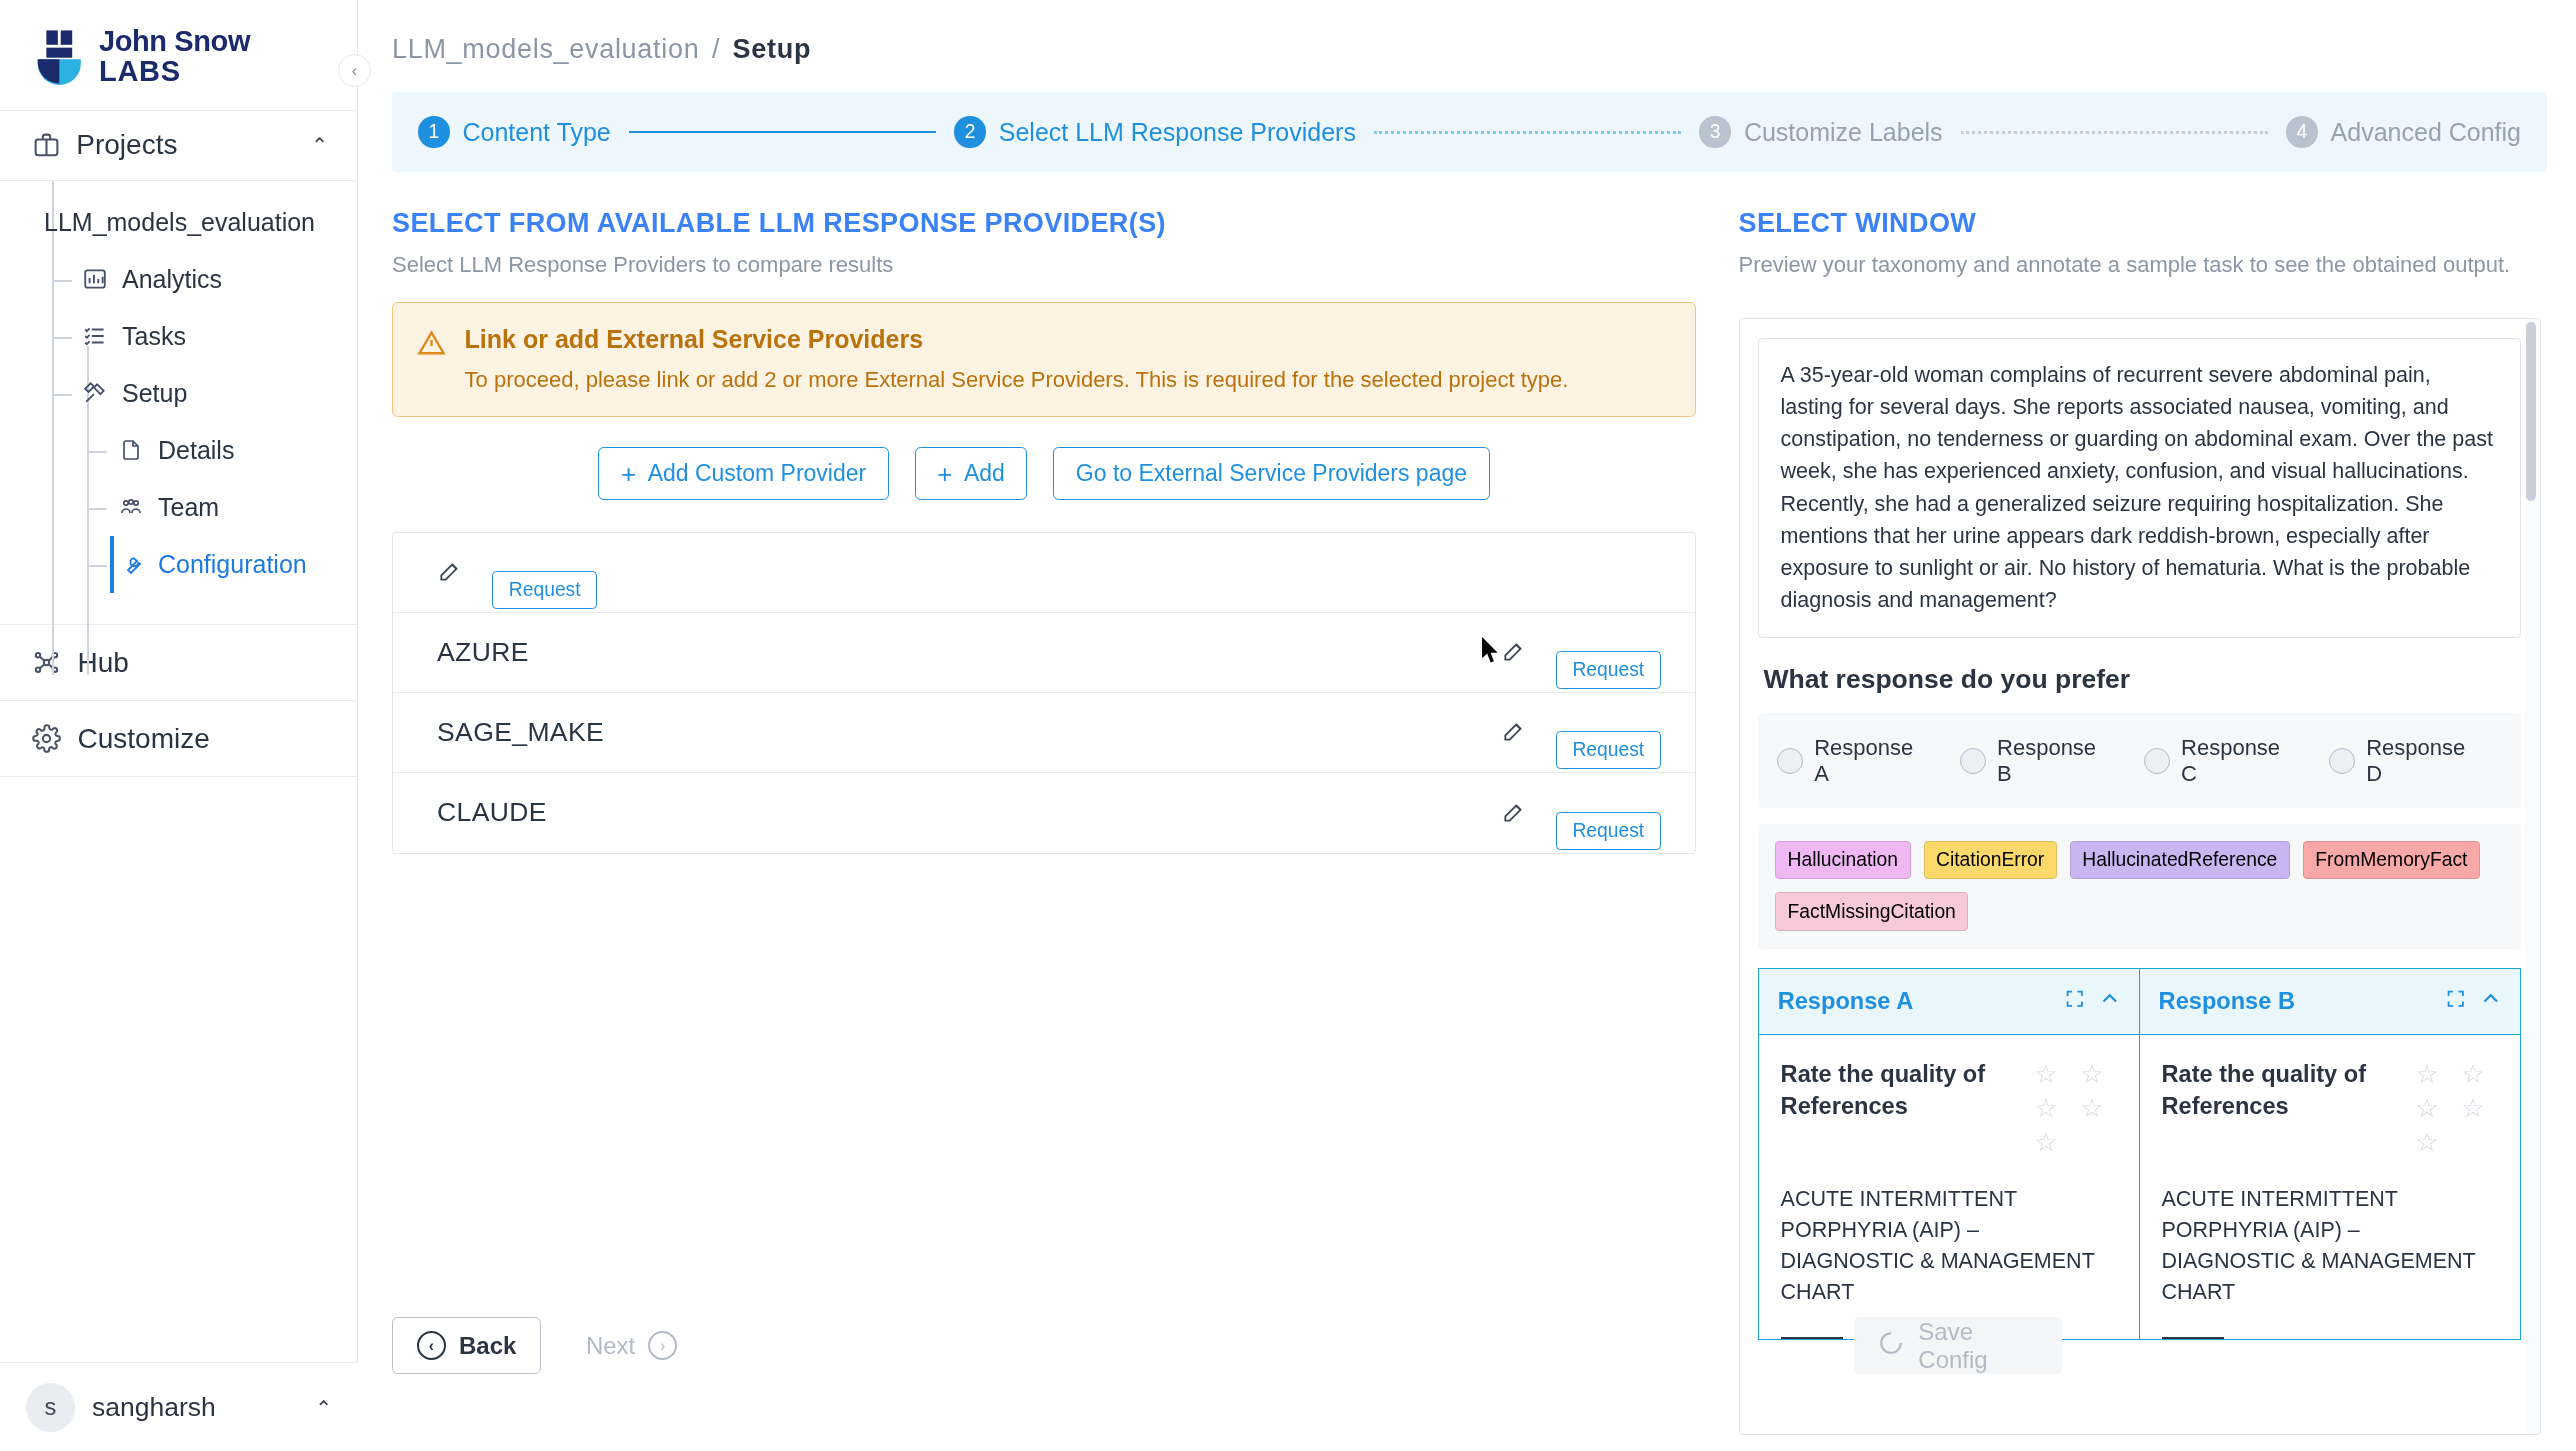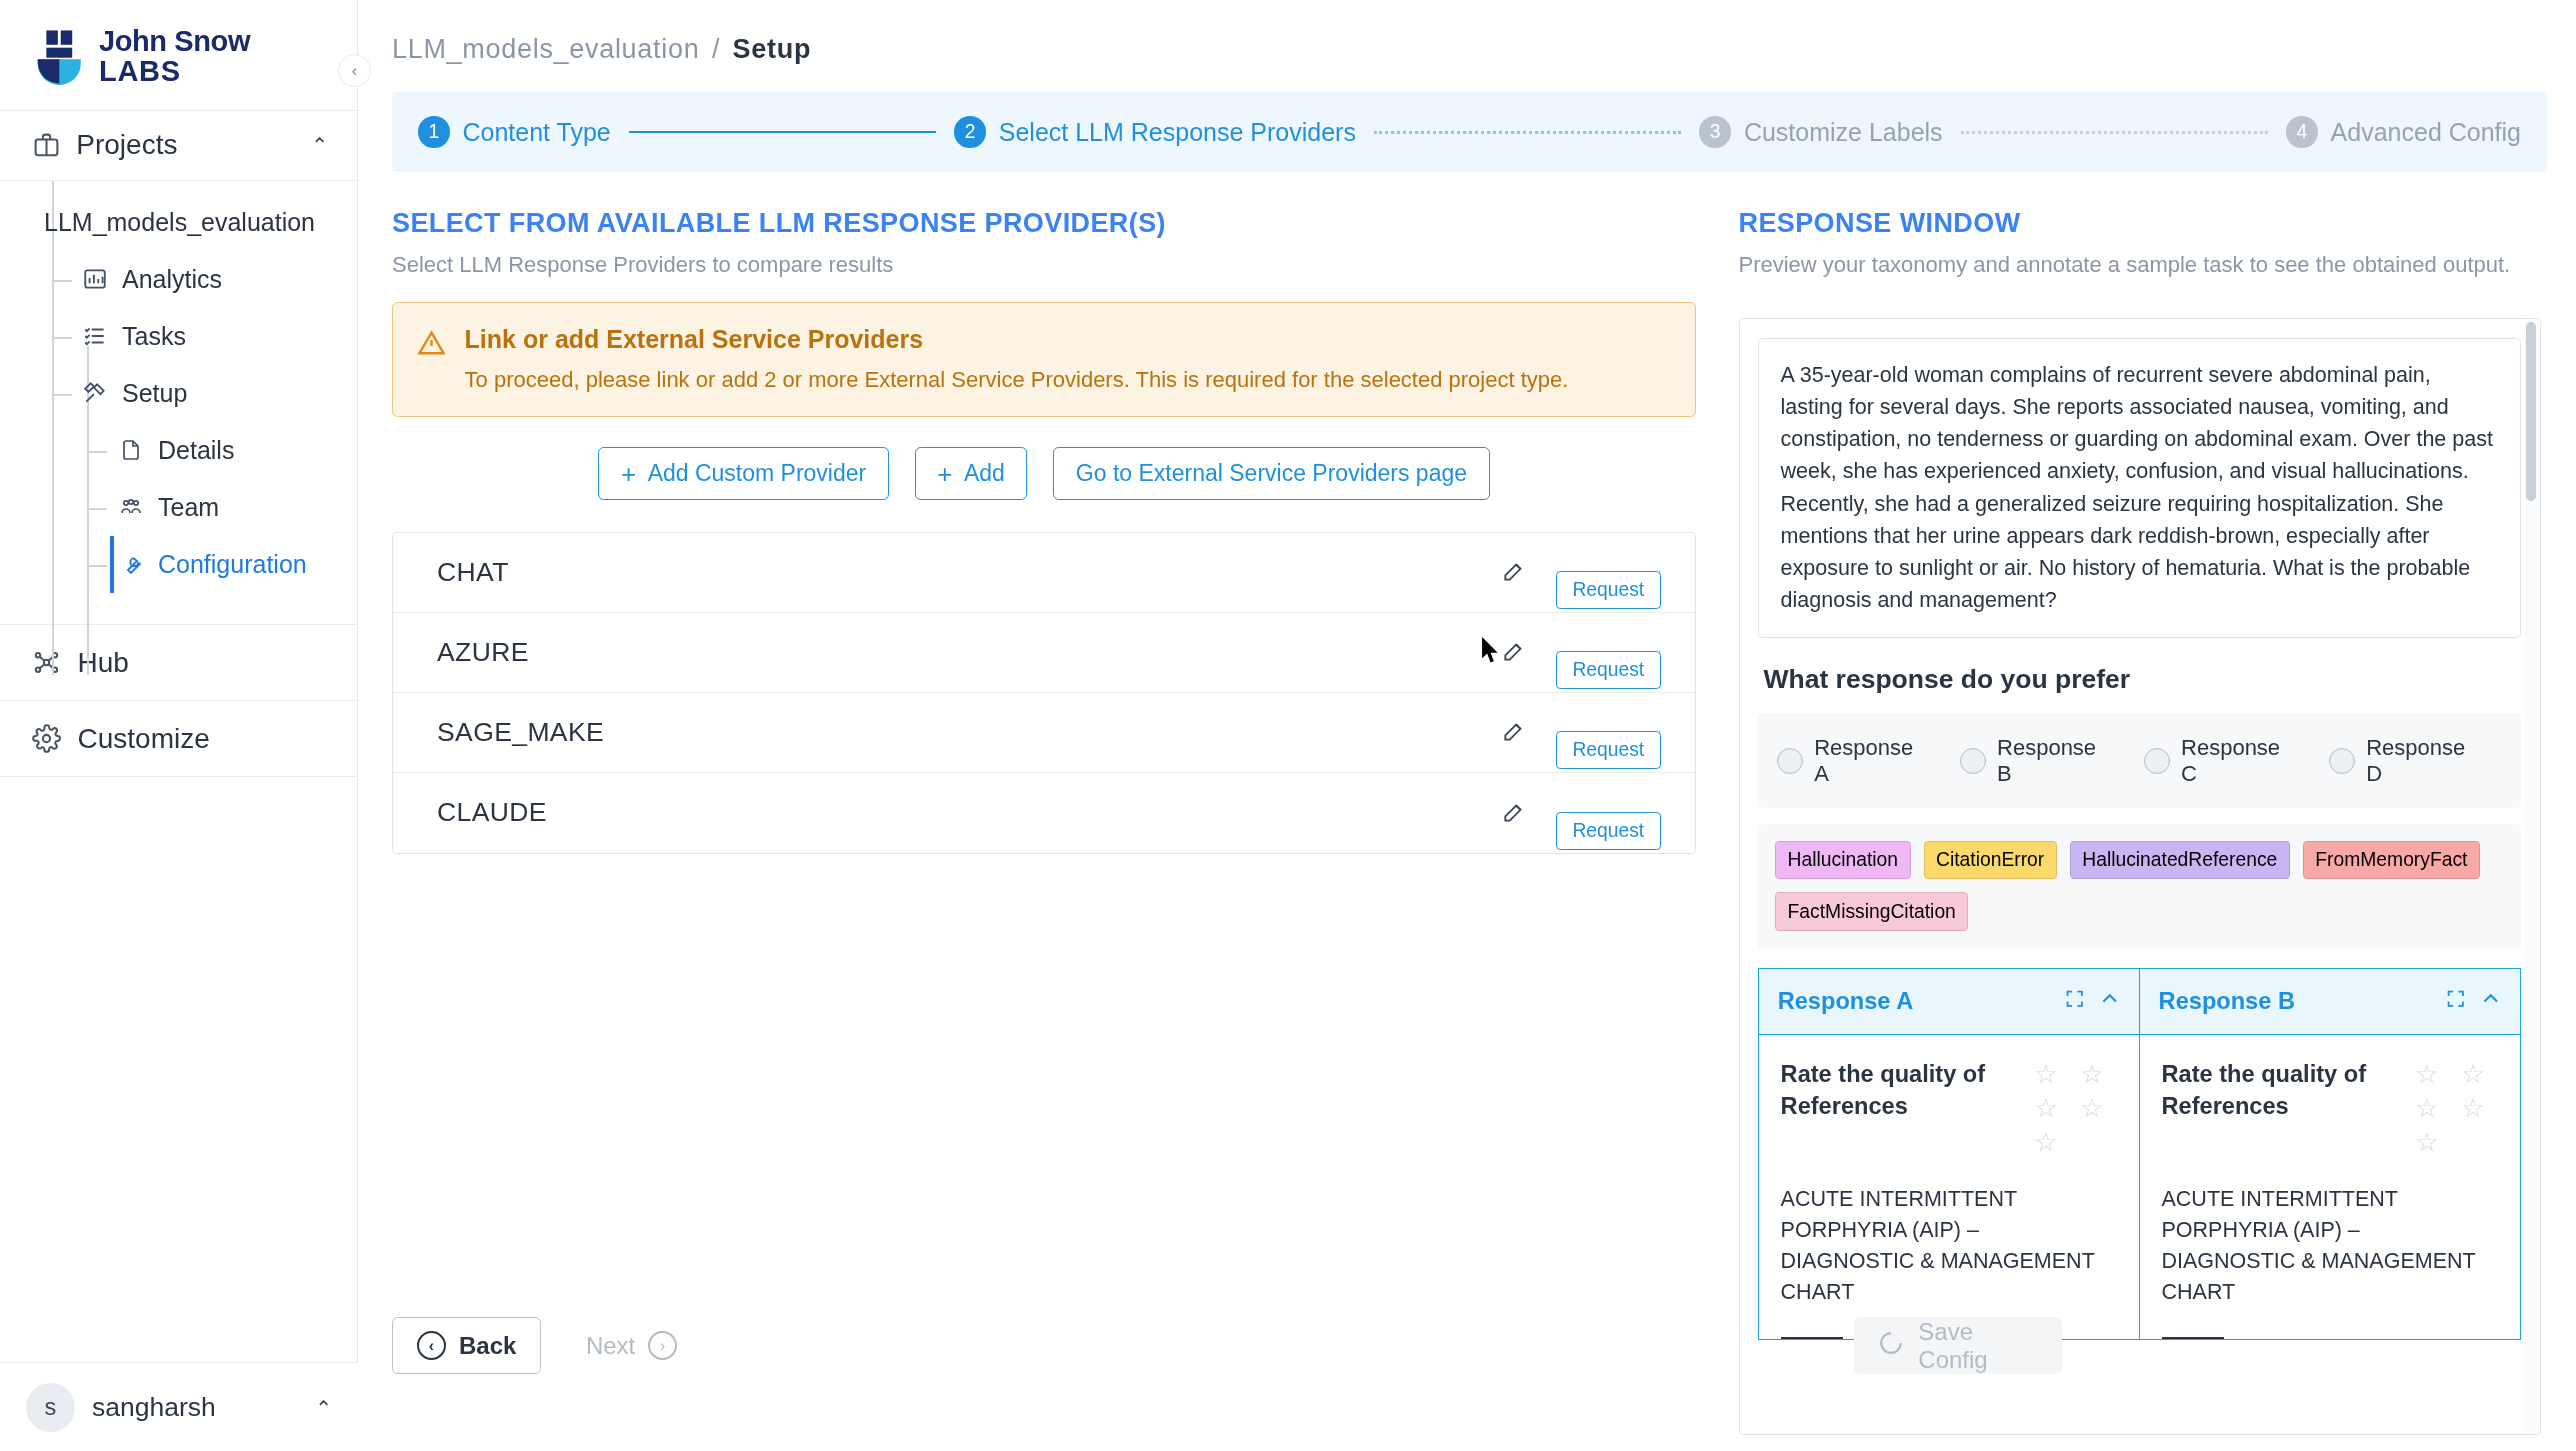--- a/index.html
+++ b/index.html
@@ -594,21 +594,20 @@
             <span class="plus">+</span>
             <span>Add</span>
           </div>
           <div class="btn">
             <span>Go to External Service Providers page</span>
           </div>
         </div>
 
         <div class="provider-list">
           <div class="provider-row">
-            <div class="provider-name">CHAT</div>
             <div class="pencil">
               <svg width="26" height="26" viewBox="0 0 24 24" fill="none" stroke="#3c4656" stroke-width="1.7">
                 <path d="M4 20h4l10-10-4-4L4 16z"></path>
                   <path d="M14 6l4 4"></path>
               </svg>
             </div>
             <div class="req-btn">Request</div>
           </div>
           <div class="provider-row">
             <div class="provider-name">AZURE</div>
@@ -637,21 +636,21 @@
                 <path d="M4 20h4l10-10-4-4L4 16z"></path>
                   <path d="M14 6l4 4"></path>
               </svg>
             </div>
             <div class="req-btn">Request</div>
           </div>
         </div>
       </div>
 
       <div class="right-pane">
-        <div class="sec-title">RESPONSE WINDOW</div>
+        <div class="sec-title">SELECT WINDOW</div>
         <div class="sec-sub">Preview your taxonomy and annotate a sample task to see the obtained output.</div>
 
         <div class="preview-card">
           <div class="task-box">A 35-year-old woman complains of recurrent severe abdominal pain, lasting for several days. She reports associated nausea, vomiting, and constipation, no tenderness or guarding on abdominal exam. Over the past week, she has experienced anxiety, confusion, and visual hallucinations. Recently, she had a generalized seizure requiring hospitalization. She mentions that her urine appears dark reddish-brown, especially after exposure to sunlight or air. No history of hematuria. What is the probable diagnosis and management?</div>
 
           <div class="q-title">What response do you prefer</div>
 
           <div class="choice-box">
             <span class="radio"></span>
             <span class="radio-label">Response A</span>

